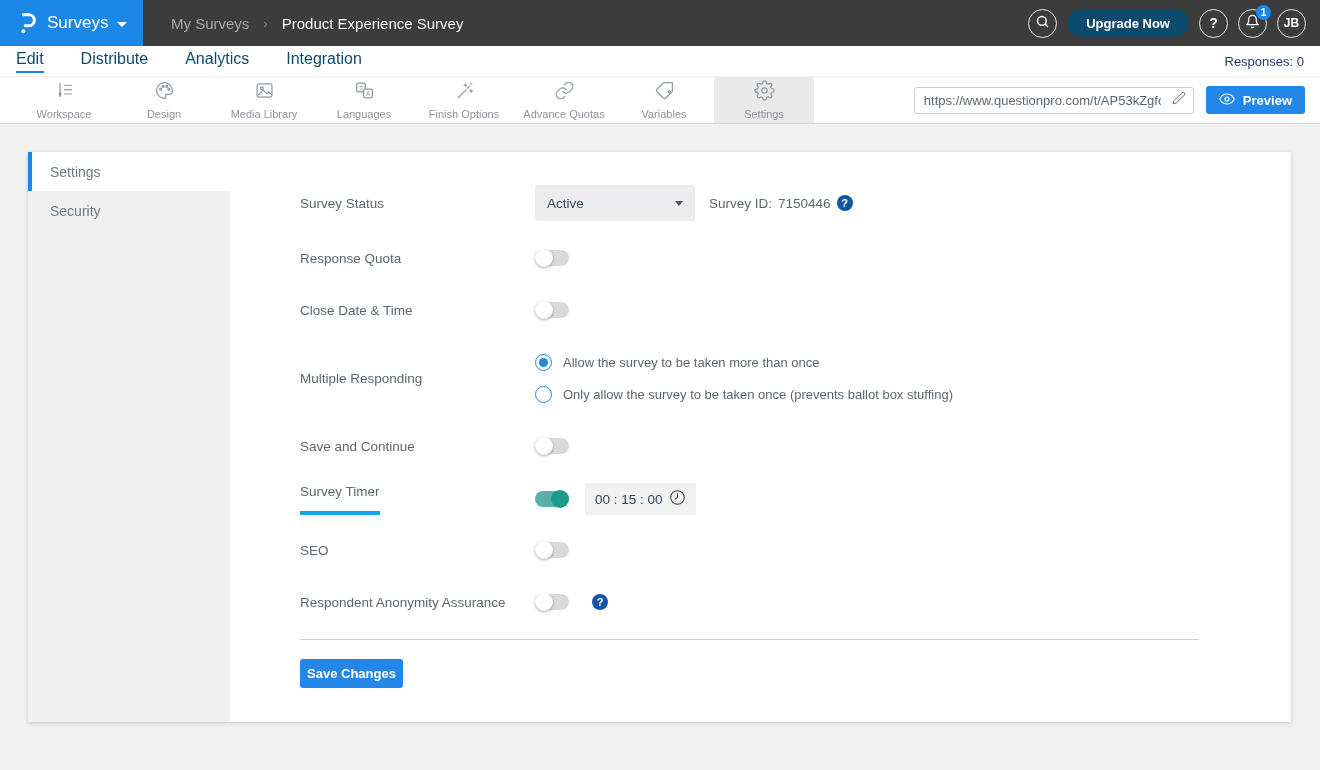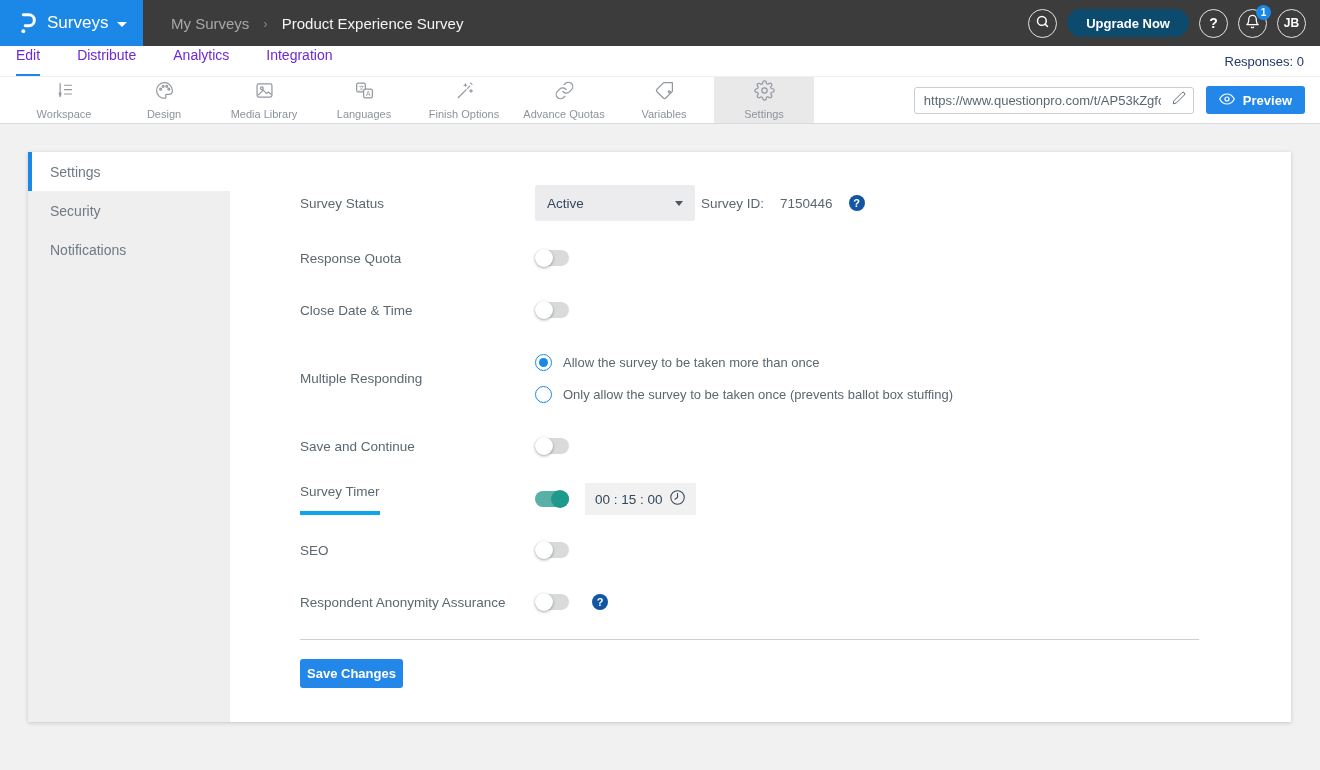--- a/index.html
+++ b/index.html
@@ -19,21 +19,21 @@
   .crumb-sep { color: #85878a; font-size: 13px; }
   .crumb-current { color: #f4f4f4; }
   .top-actions { margin-left: auto; display: flex; align-items: center; gap: 10px; padding-right: 14px; }
   .circle-btn { width: 29px; height: 29px; border: 1.5px solid #e4e5e7; border-radius: 50%; display: flex; align-items: center; justify-content: center; color: #fff; font-size: 14px; font-weight: bold; cursor: pointer; flex: none; }
   .circle-btn svg { width: 15px; height: 15px; stroke: #fff; fill: none; stroke-width: 2; stroke-linecap: round; stroke-linejoin: round; }
   .upgrade-btn { height: 28px; padding: 0 19px; background: #0c4a6e; border: none; border-radius: 14px; color: #fff; font-weight: bold; font-size: 13px; cursor: pointer; font-family: inherit; }
   .bell-wrap { position: relative; }
   .badge { position: absolute; top: -5px; right: -5px; background: #1b87e6; color: #fff; font-size: 10px; min-width: 15px; height: 15px; border-radius: 8px; display: flex; align-items: center; justify-content: center; font-weight: bold; }
   
   .nav { height: 30px; background: #fff; display: flex; align-items: center; padding: 0 16px; }
-  .nav-item { font-size: 14px; color: #6d28d9; margin-right: 37px; font-weight: 500; padding-bottom: 11px; cursor: pointer; border-bottom: 2px solid transparent; }
+  .nav-item { font-size: 16px; color: #0c4a6e; margin-right: 37px; font-weight: 500; padding-bottom: 3px; cursor: pointer; border-bottom: 2px solid transparent; }
   .nav-item.active { border-bottom-color: #1b87e6; }
   .responses { margin-left: auto; font-size: 13px; color: #20396b; }
   
   .toolbar { height: 48px; background: #fff; border-bottom: 1px solid #d7dadd; border-top: 1px solid #eceef0; display: flex; align-items: stretch; padding-left: 14px; }
   .tool-tab { width: 100px; display: flex; flex-direction: column; align-items: center; justify-content: center; gap: 3px; cursor: pointer; }
   .tool-tab.active { background: #e9e9ea; }
   .tool-tab svg { width: 21px; height: 21px; stroke: #9198a1; fill: none; stroke-width: 1.4; stroke-linecap: round; stroke-linejoin: round; }
   .tool-tab svg text { stroke: none; fill: #9198a1; }
   .tool-label { font-size: 11px; color: #8d939c; }
   .toolbar-right { margin-left: auto; display: flex; align-items: center; gap: 12px; padding-right: 15px; }
@@ -48,21 +48,21 @@
   .card { width: 1263px; height: 570px; background: #fff; box-shadow: 0 1px 4px rgba(0,0,0,.18); display: flex; }
   .sidebar { width: 202px; background: #efefef; flex: none; }
   .side-item { height: 39px; display: flex; align-items: center; padding-left: 18px; font-size: 14px; color: #6e7a84; cursor: pointer; border-left: 4px solid transparent; }
   .side-item.active { background: #fff; border-left-color: #1b87e6; }
   .main { flex: 1; padding: 33px 0 0 70px; }
   .row { display: flex; align-items: center; margin-bottom: 22px; min-height: 30px; }
   .row.top-align { align-items: flex-start; }
   .row-label { width: 235px; font-size: 13.5px; color: #5b6770; flex: none; }
   .status-select { width: 160px; height: 36px; background: #ececee; display: flex; align-items: center; justify-content: space-between; padding: 0 12px; font-size: 13.5px; color: #33475b; border-radius: 2px; cursor: pointer; }
   .caret-down-dark { width: 0; height: 0; border-left: 4.5px solid transparent; border-right: 4.5px solid transparent; border-top: 5px solid #4a5562; }
-  .survey-id { display: flex; align-items: center; gap: 16px; margin-left: 6px; font-size: 13.5px; color: #5b6770; }
+  .survey-id { display: flex; align-items: center; gap: 6px; margin-left: 14px; font-size: 13.5px; color: #5b6770; }
   .help-dot { width: 16px; height: 16px; border-radius: 50%; background: #1155a3; color: #fff; font-size: 11px; font-weight: bold; display: flex; align-items: center; justify-content: center; cursor: pointer; flex: none; }
   .toggle { width: 34px; height: 16px; border-radius: 8px; background: #d9dadc; position: relative; cursor: pointer; flex: none; }
   .toggle .knob { width: 18px; height: 18px; border-radius: 50%; background: #fff; position: absolute; top: -1px; left: 0; box-shadow: 0 1px 3px rgba(0,0,0,.35); }
   .toggle.on { background: #58b0a7; }
   .toggle.on .knob { left: auto; right: 0; background: #1d9a8b; box-shadow: none; }
   .radio-group { display: flex; flex-direction: column; gap: 15px; padding-top: 7px; }
   .radio-row { display: flex; align-items: center; gap: 11px; font-size: 13px; color: #5b6770; cursor: pointer; }
   .radio { width: 17px; height: 17px; border: 1.5px solid #1b87e6; border-radius: 50%; display: flex; align-items: center; justify-content: center; flex: none; }
   .radio .dot { width: 9px; height: 9px; border-radius: 50%; background: #1b87e6; display: none; }
   .radio.selected .dot { display: block; }
@@ -232,21 +232,20 @@
       <span>Preview</span>
     </button>
   </div>
 </div>
 
 <div class="content">
   <div class="card">
     <div class="sidebar">
       <div class="side-item active">Settings</div>
       <div class="side-item">Security</div>
-      <div class="side-item">Notifications</div>
     </div>
     <div class="main">
 
       <div class="row">
         <div class="row-label">Survey Status</div>
         <div class="status-select">
           <span>Active</span>
           <span class="caret-down-dark"></span>
         </div>
         <div class="survey-id">

